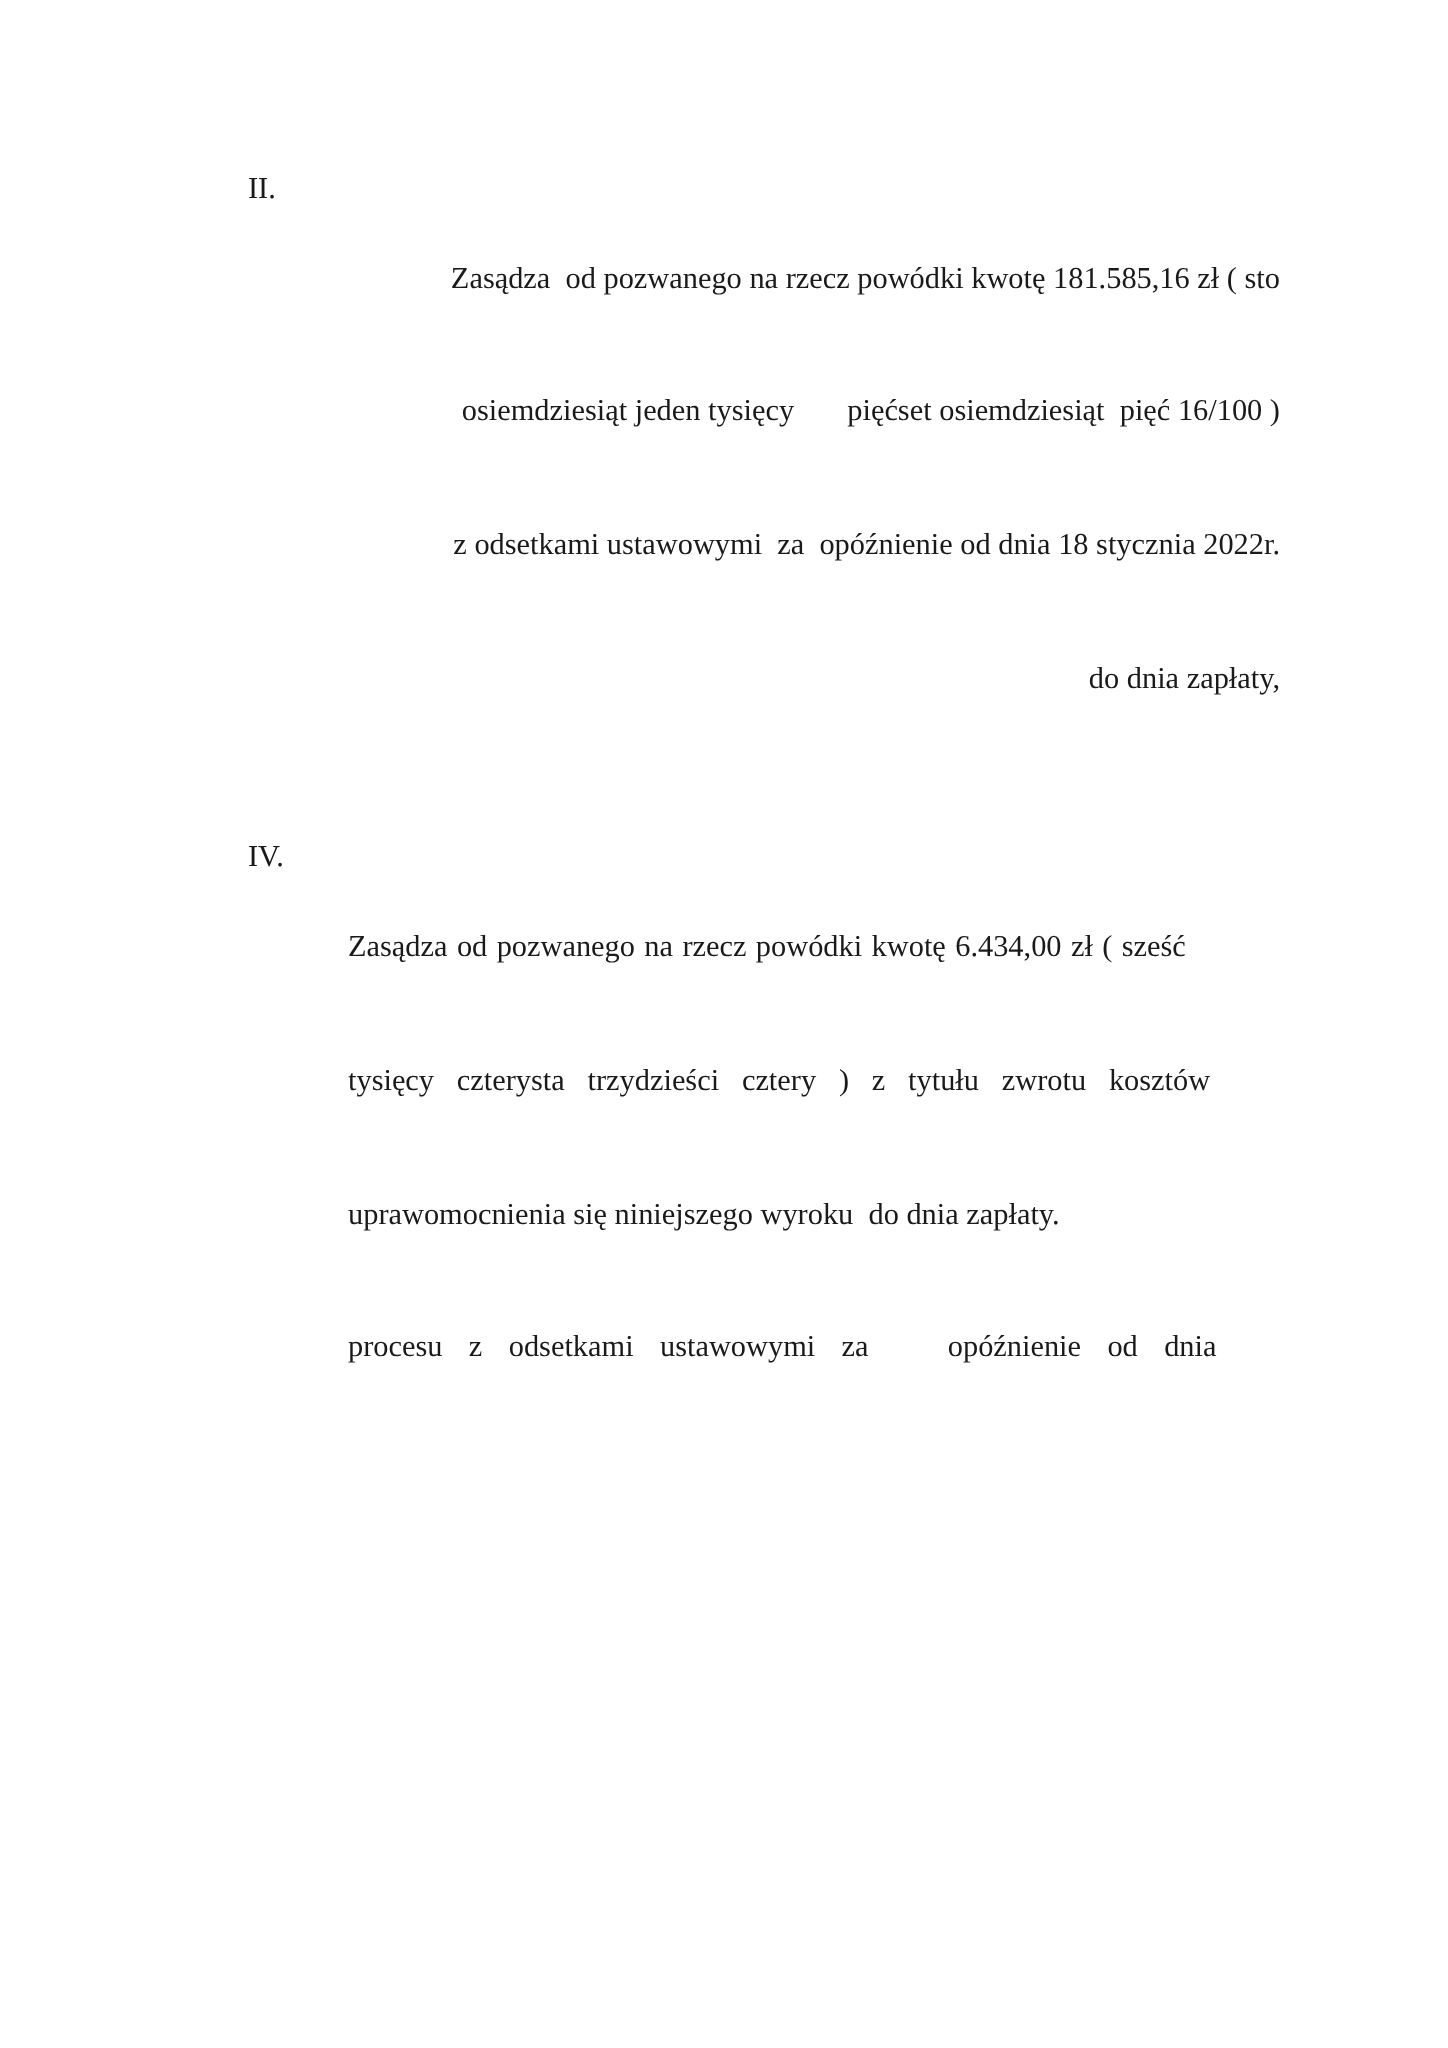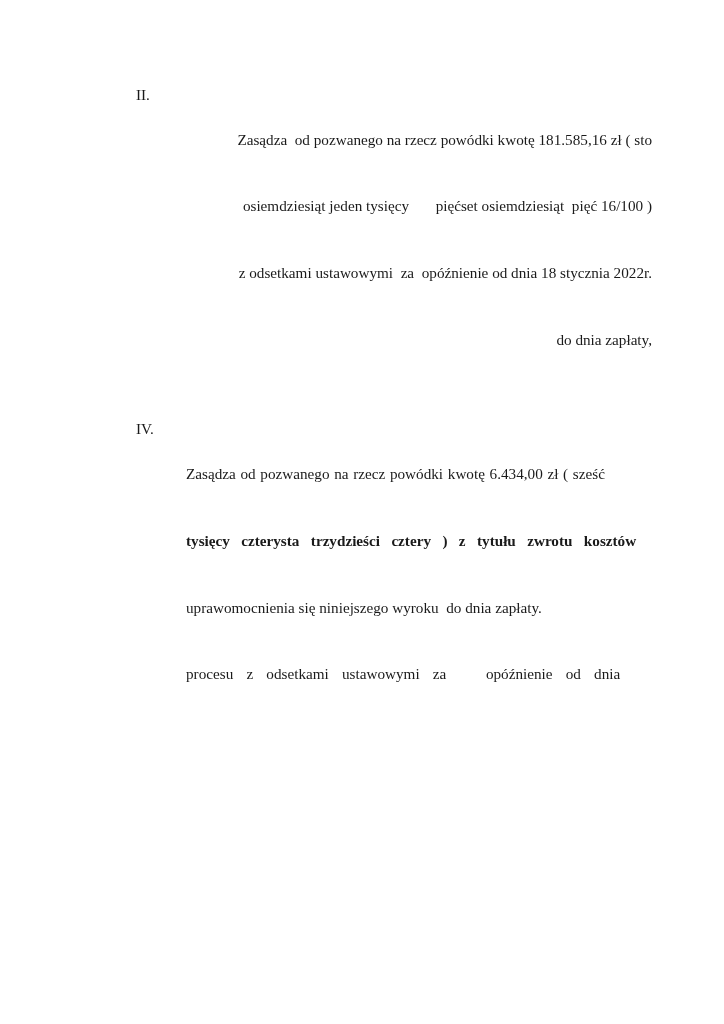--- a/index.html
+++ b/index.html
@@ -23,21 +23,21 @@
     left: 0;
     top: 0;
     width: 724px;
     height: 1024px;
     background: #ffffff;
   }
 
   
   #judgment-body {
     position: absolute;
-    left: 136px;
+    left: 124px;
     top: 84px;
     width: 516px;
   }
 
   .clause {
     position: relative;
     padding-left: 50px;      
     margin-bottom: 22px;     
     font-size: 15.2px;
     line-height: 22.3px;
@@ -63,21 +63,21 @@
   
   .align-left .clause-text { text-align: right; }
 
   
   .align-justify .clause-text { text-align: left; }
 
   .clause-line { display: block; white-space: pre-wrap; }
 
   
   .just-1 { word-spacing: 0.9px; }
-  .just-2 { word-spacing: 7.6px; font-weight: bold; }
+  .just-2 { word-spacing: 7.6px; }
   .just-3 { word-spacing: 9.4px; }
   .just-4 { word-spacing: 0px; }
 </style>
 </head>
 <body>
 
 <div id="page">
 
   <div id="judgment-body">
 

